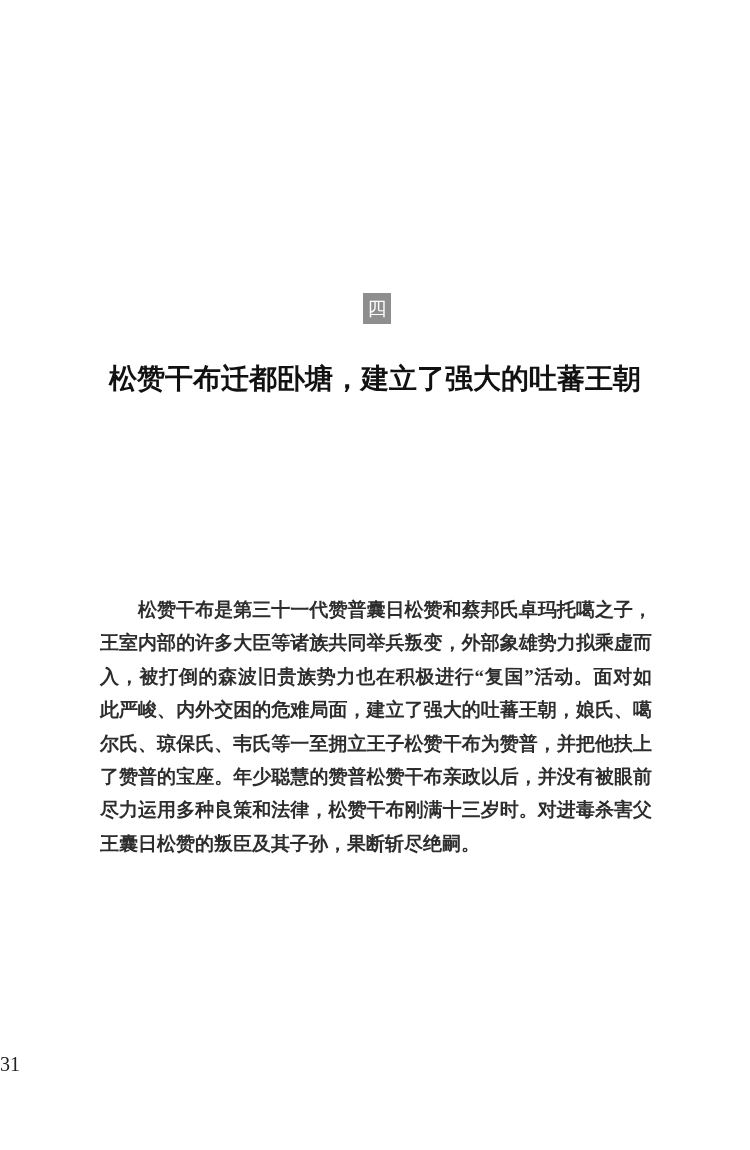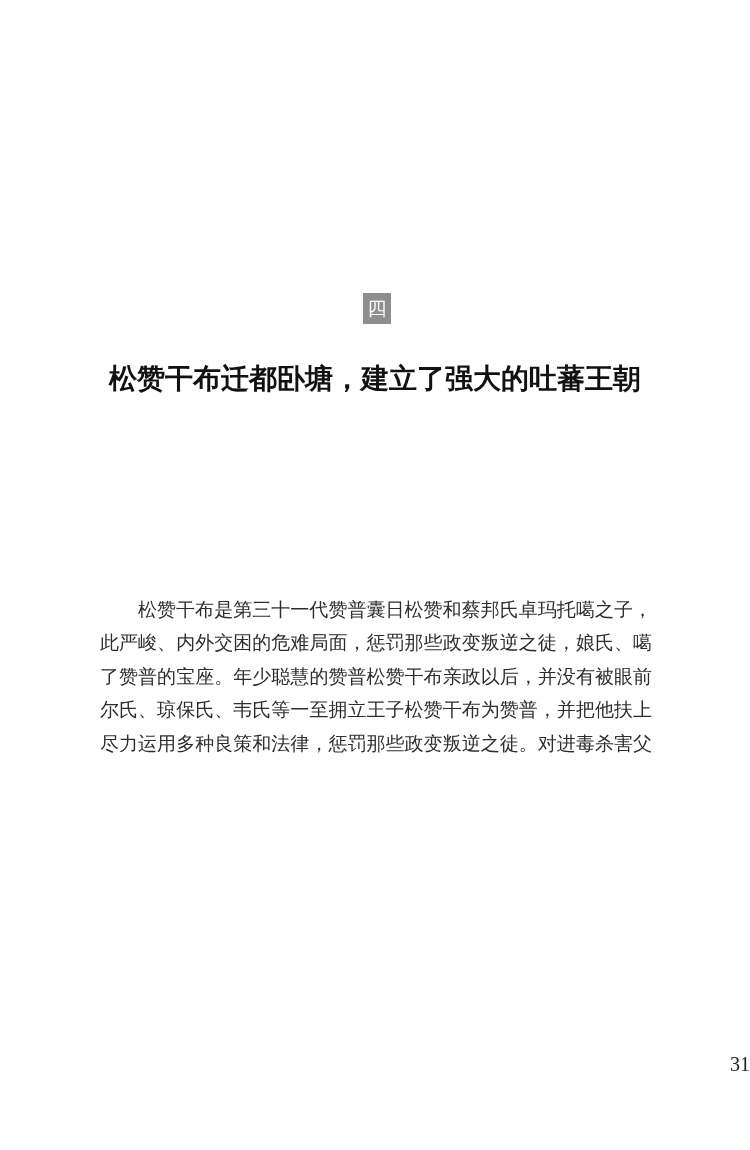--- a/index.html
+++ b/index.html
@@ -42,46 +42,50 @@
     font-size: 19px;
     color: #2d2d2d;
   }
   .body-line {
     height: 33.4px;
     line-height: 33.4px;
     white-space: nowrap;
     text-align: justify;
     text-align-last: justify;
     text-justify: inter-character;
+    font-weight: bold;
   }
   .body-line.first { text-indent: 2em; }
   .body-line.last { text-align-last: left; }
   .page-number {
     position: absolute;
     top: 1051px;
     left: 0;
     width: 100%;
-    text-align: right;
+    text-align: left;
     font-size: 20px;
     color: #222222;
     line-height: 26px;
   }
 </style>
 </head>
 <body>
 
 <div class="page">
 
   <div class="chapter-badge">四</div>
 
   <h1 class="chapter-title">松赞干布迁都卧塘，建立了强大的吐蕃王朝</h1>
 
   <div class="body-text">
     <div class="body-line first">松赞干布是第三十一代赞普囊日松赞和蔡邦氏卓玛托噶之子，</div>
-    <div class="body-line">此严峻、内外交困的危难局面，惩罚那些政变叛逆之徒，娘氏、噶</div>
+    <div class="body-line">王室内部的许多大臣等诸族共同举兵叛变，外部象雄势力拟乘虚而</div>
+    <div class="body-line">入，被打倒的森波旧贵族势力也在积极进行“复国”活动。面对如</div>
+    <div class="body-line">此严峻、内外交困的危难局面，建立了强大的吐蕃王朝，娘氏、噶</div>
+    <div class="body-line">尔氏、琼保氏、韦氏等一至拥立王子松赞干布为赞普，并把他扶上</div>
     <div class="body-line">了赞普的宝座。年少聪慧的赞普松赞干布亲政以后，并没有被眼前</div>
-    <div class="body-line">尔氏、琼保氏、韦氏等一至拥立王子松赞干布为赞普，并把他扶上</div>
-    <div class="body-line">尽力运用多种良策和法律，惩罚那些政变叛逆之徒。对进毒杀害父</div>
+    <div class="body-line">尽力运用多种良策和法律，松赞干布刚满十三岁时。对进毒杀害父</div>
+    <div class="body-line last">王囊日松赞的叛臣及其子孙，果断斩尽绝嗣。</div>
   </div>
 
   <div class="page-number">31</div>
 
 </div>
 
 </body></html>

